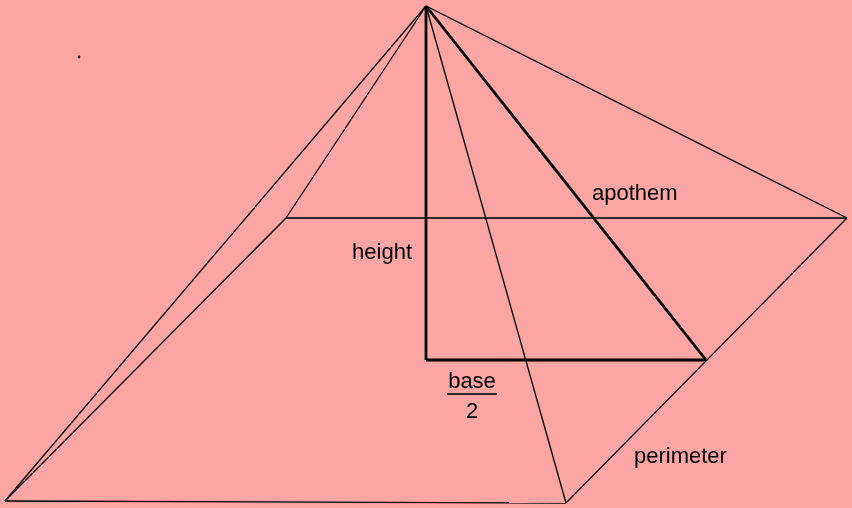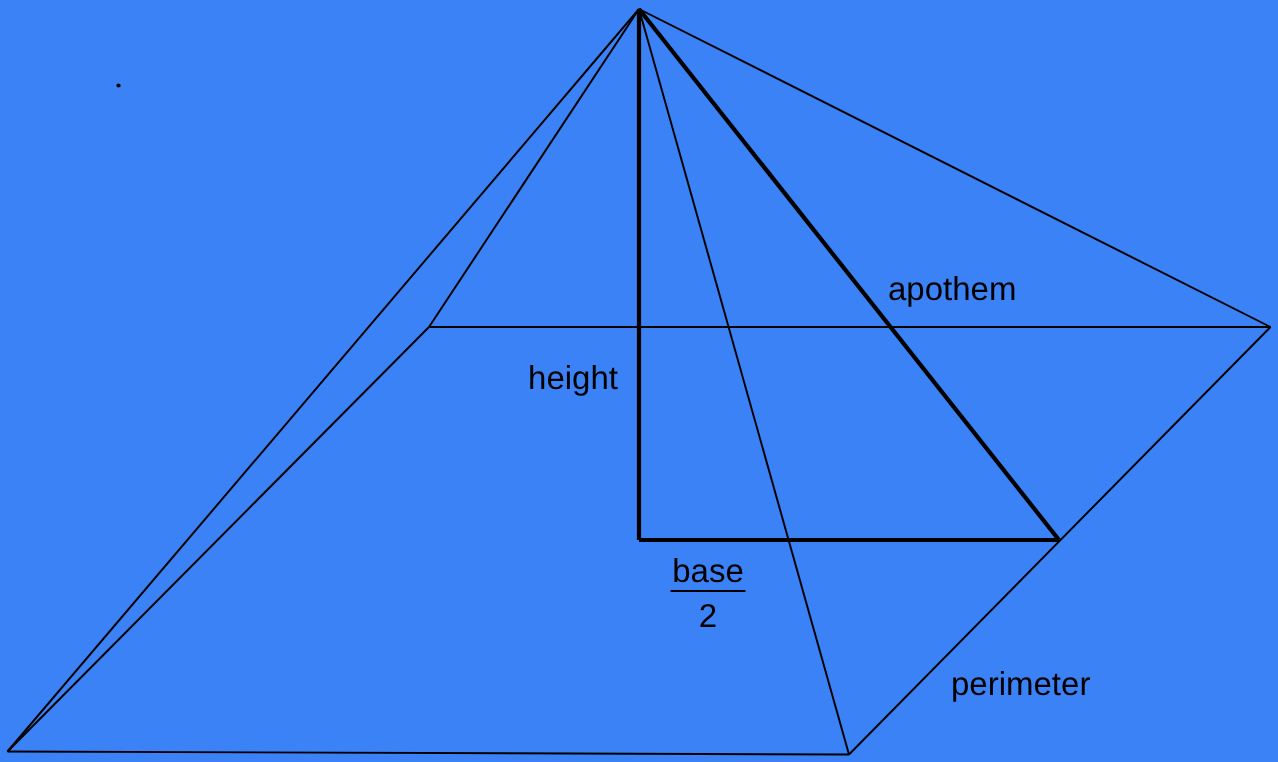--- a/index.html
+++ b/index.html
@@ -8,21 +8,21 @@
     background: #ffffff;
     width: 852px;
     height: 508px;
     overflow: hidden;
     font-family: "Liberation Sans", sans-serif;
   }
   .stage {
     position: relative;
     width: 852px;
     height: 508px;
-    background: #3b82f6;
+    background: #fca5a5;
   }
   svg { display: block; }
   .thin  { stroke-width: 1.3; fill: none; }
   .thick { stroke-width: 2.8; fill: none; stroke-linecap: butt; }
   .lbl {
     font-family: "Liberation Sans", sans-serif;
     font-size: 22px;
     fill: #000000;
     stroke: none;
   }

